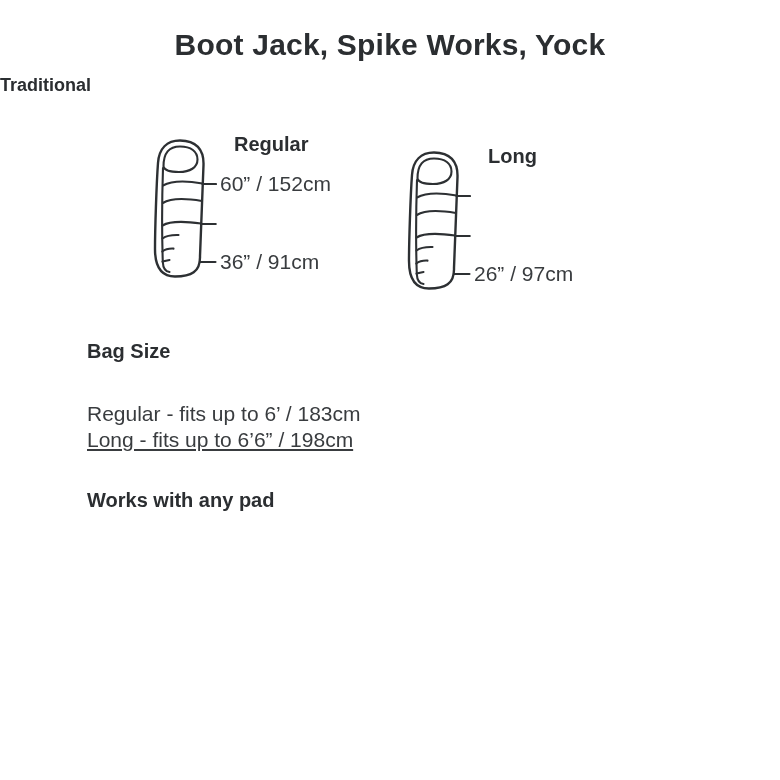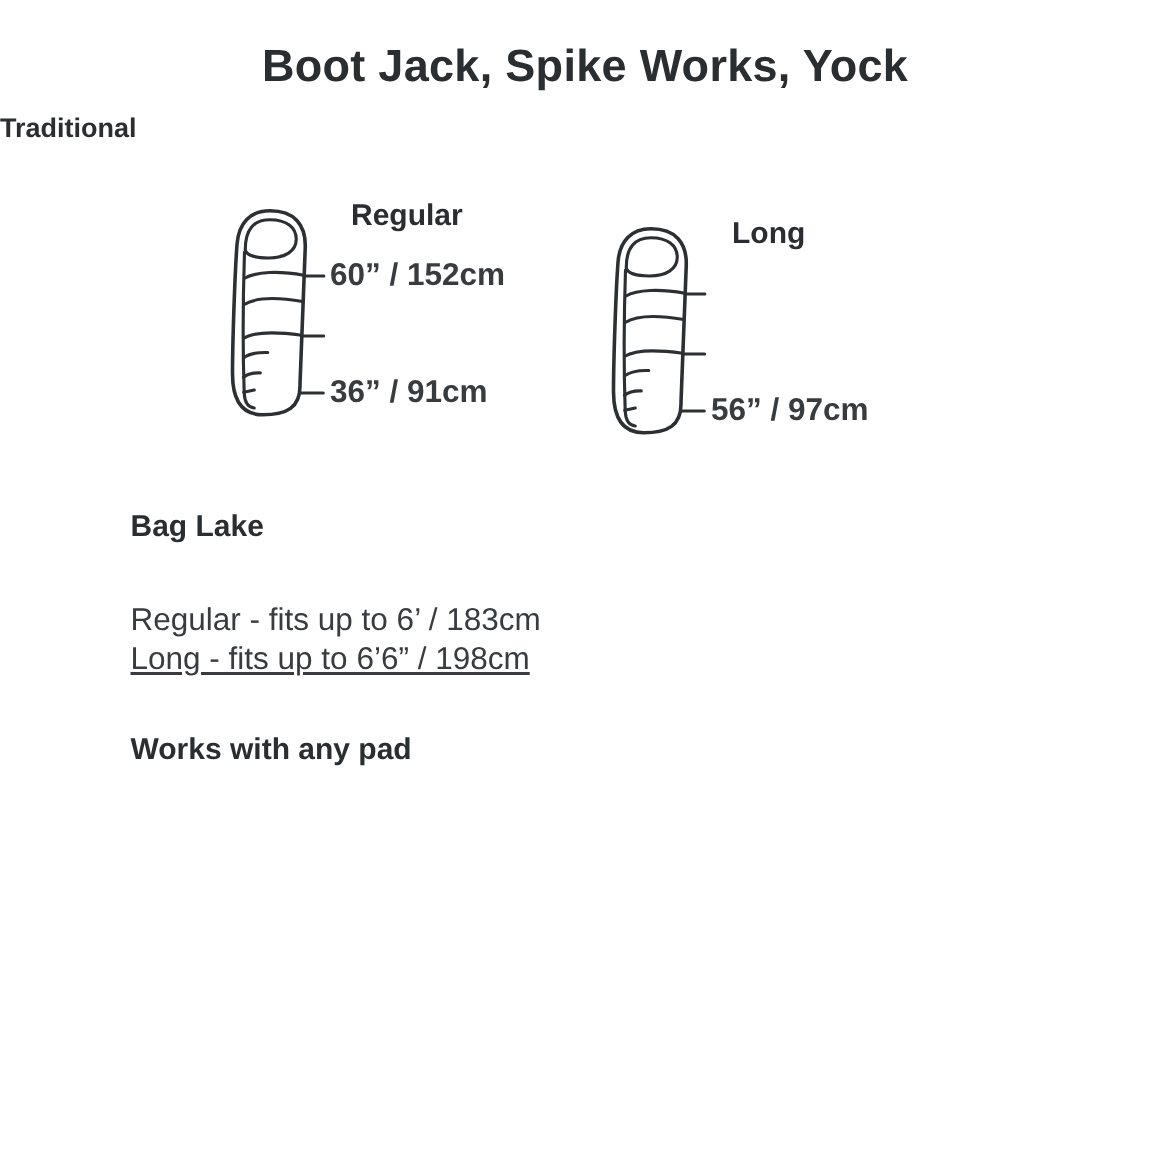--- a/index.html
+++ b/index.html
@@ -61,21 +61,21 @@
     line-height: 23px;
     font-weight: 700;
     color: #2b2e31;
     white-space: nowrap;
   }
   .measurement {
     position: absolute;
     left: 69px;
     font-size: 21px;
     line-height: 23px;
-    font-weight: 700;
+    font-weight: 400;
     color: #393c3f;
     white-space: nowrap;
   }
   .measurement.m0 { top: 34px; }
   .measurement.m1 { top: 74px; }
   .measurement.m2 { top: 112px; }
   .section-heading {
     position: absolute;
     left: 87px;
     top: 339px;
@@ -150,20 +150,20 @@
     <path class="inner" d="M11.8 65 C19 60.5 33 60 50.8 63"></path>
     <path class="inner" d="M11.5 87.5 C18 83.5 32 83 50 85.5"></path>
     <path class="inner" d="M11.5 100.5 C15.5 97.5 21 96.8 27.5 97"></path>
     <path class="inner" d="M11.3 113.5 C14.5 111 18 110.4 22.5 110.6"></path>
     <path class="inner" d="M11.5 123.5 L18.5 122"></path>
     <path class="inner" d="M51.5 46 L65 46"></path>
     <path class="inner" d="M50 86 L64.8 86"></path>
     <path class="inner" d="M48.7 124 L64.5 124"></path>
   </svg>
   <div class="bag-size-label">Long</div>
-  <div class="measurement m2">56” / 97cm</div>
+  <div class="measurement m2">26” / 97cm</div>
 </div>
 
-<div class="section-heading">Bag Lake</div>
+<div class="section-heading">Bag Size</div>
 <div class="size-line l0">Regular - fits up to 6’ / 183cm</div>
 <div class="size-line l1">Long - fits up to 6’6” / 198cm</div>
 
 <div class="pad-note">Works with any pad</div>
 
 </body></html>

